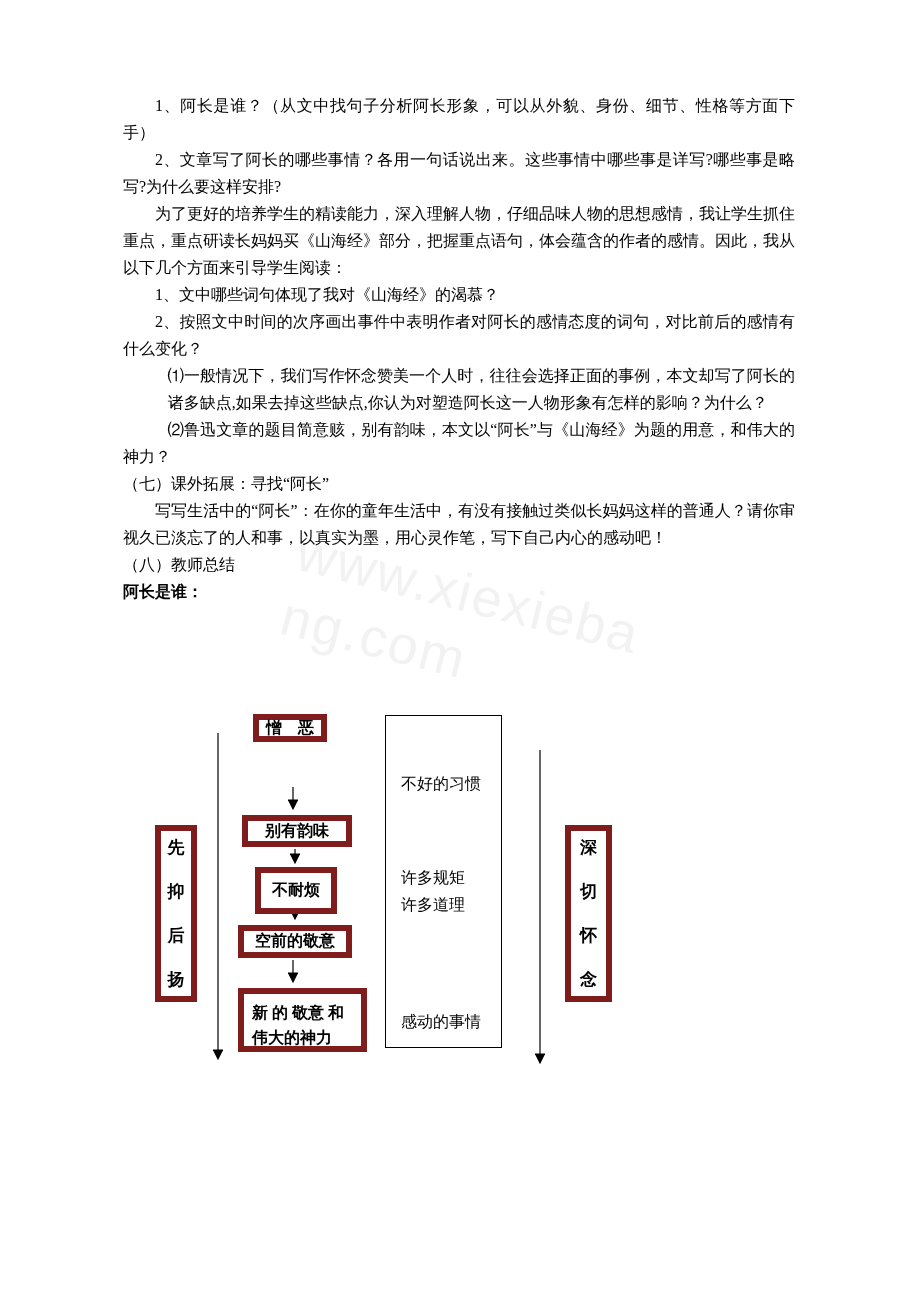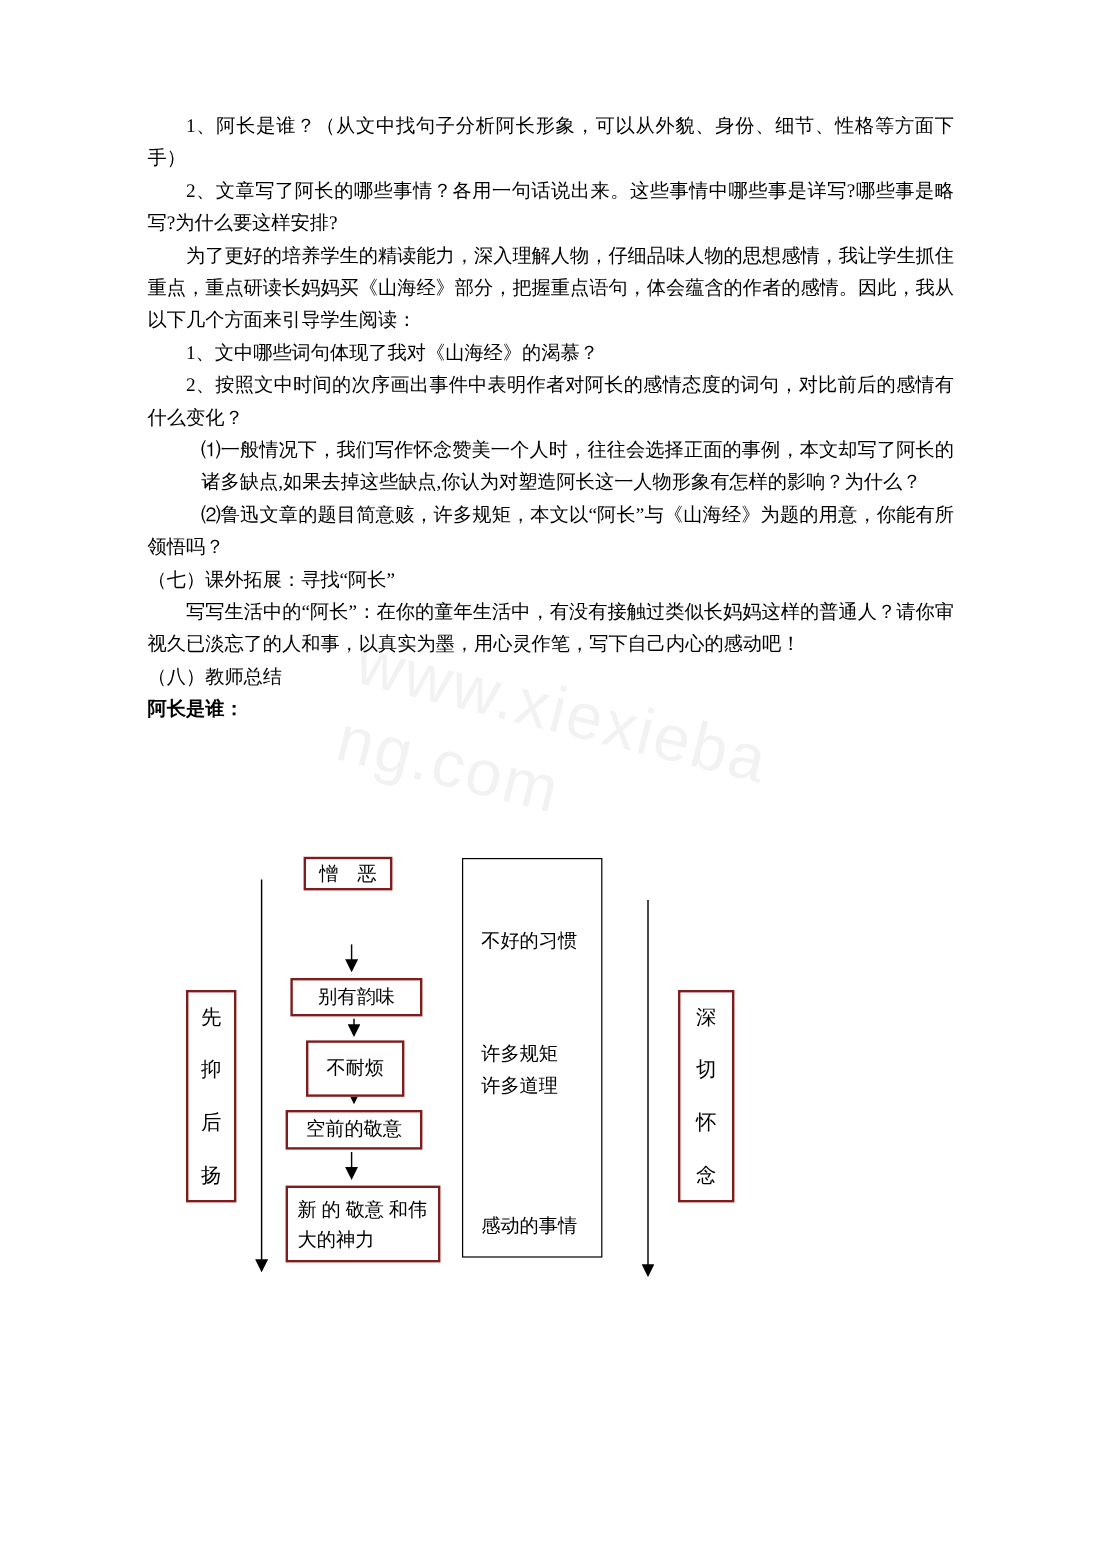--- a/index.html
+++ b/index.html
@@ -46,26 +46,27 @@
     position: absolute;
     left: 0;
     top: 705px;
     width: 920px;
     height: 400px;
     font-size: 16px;
   }
   .arrows { position: absolute; left: 0; top: 0; }
   .dbox {
     position: absolute;
-    border: 2px solid #7f1d1d;
+    border: 6px solid #7f1d1d;
     background: #fff;
     display: flex;
     align-items: center;
     justify-content: center;
     text-align: center;
+    font-weight: bold;
   }
   .dbox.multiline {
     align-items: flex-start;
     justify-content: flex-start;
     text-align: left;
     padding: 6px 8px;
     line-height: 25px;
   }
   .vbox {
     white-space: pre-line;
@@ -90,21 +91,21 @@
 
 <div class="watermark">www.xiexiebang.com</div>
 
 <div class="doc">
   <p class="ind">1、阿长是谁？（从文中找句子分析阿长形象，可以从外貌、身份、细节、性格等方面下手）</p>
   <p class="ind">2、文章写了阿长的哪些事情？各用一句话说出来。这些事情中哪些事是详写?哪些事是略写?为什么要这样安排?</p>
   <p class="ind">为了更好的培养学生的精读能力，深入理解人物，仔细品味人物的思想感情，我让学生抓住重点，重点研读长妈妈买《山海经》部分，把握重点语句，体会蕴含的作者的感情。因此，我从以下几个方面来引导学生阅读：</p>
   <p class="ind">1、文中哪些词句体现了我对《山海经》的渴慕？</p>
   <p class="ind">2、按照文中时间的次序画出事件中表明作者对阿长的感情态度的词句，对比前后的感情有什么变化？</p>
   <p class="block-ind">⑴一般情况下，我们写作怀念赞美一个人时，往往会选择正面的事例，本文却写了阿长的诸多缺点,如果去掉这些缺点,你认为对塑造阿长这一人物形象有怎样的影响？为什么？</p>
-  <p class="ind3">⑵鲁迅文章的题目简意赅，许多规矩，本文以“阿长”与《山海经》为题的用意，你能有所领悟吗？</p>
+  <p class="ind3">⑵鲁迅文章的题目简意赅，别有韵味，本文以“阿长”与《山海经》为题的用意，和伟大的神力？</p>
   <p>                  <span>（七）课外拓展：寻找“阿长”</span></p>
   <p class="ind">写写生活中的“阿长”：在你的童年生活中，有没有接触过类似长妈妈这样的普通人？请你审视久已淡忘了的人和事，以真实为墨，用心灵作笔，写下自己内心的感动吧！</p>
   <p>                  <span>（八）教师总结</span></p>
   <p class="bold">阿长是谁：</p>
 </div>
 
 <div class="diagram">
 
   <svg class="arrows" width="920" height="400" viewBox="0 0 920 400">
     <defs>

